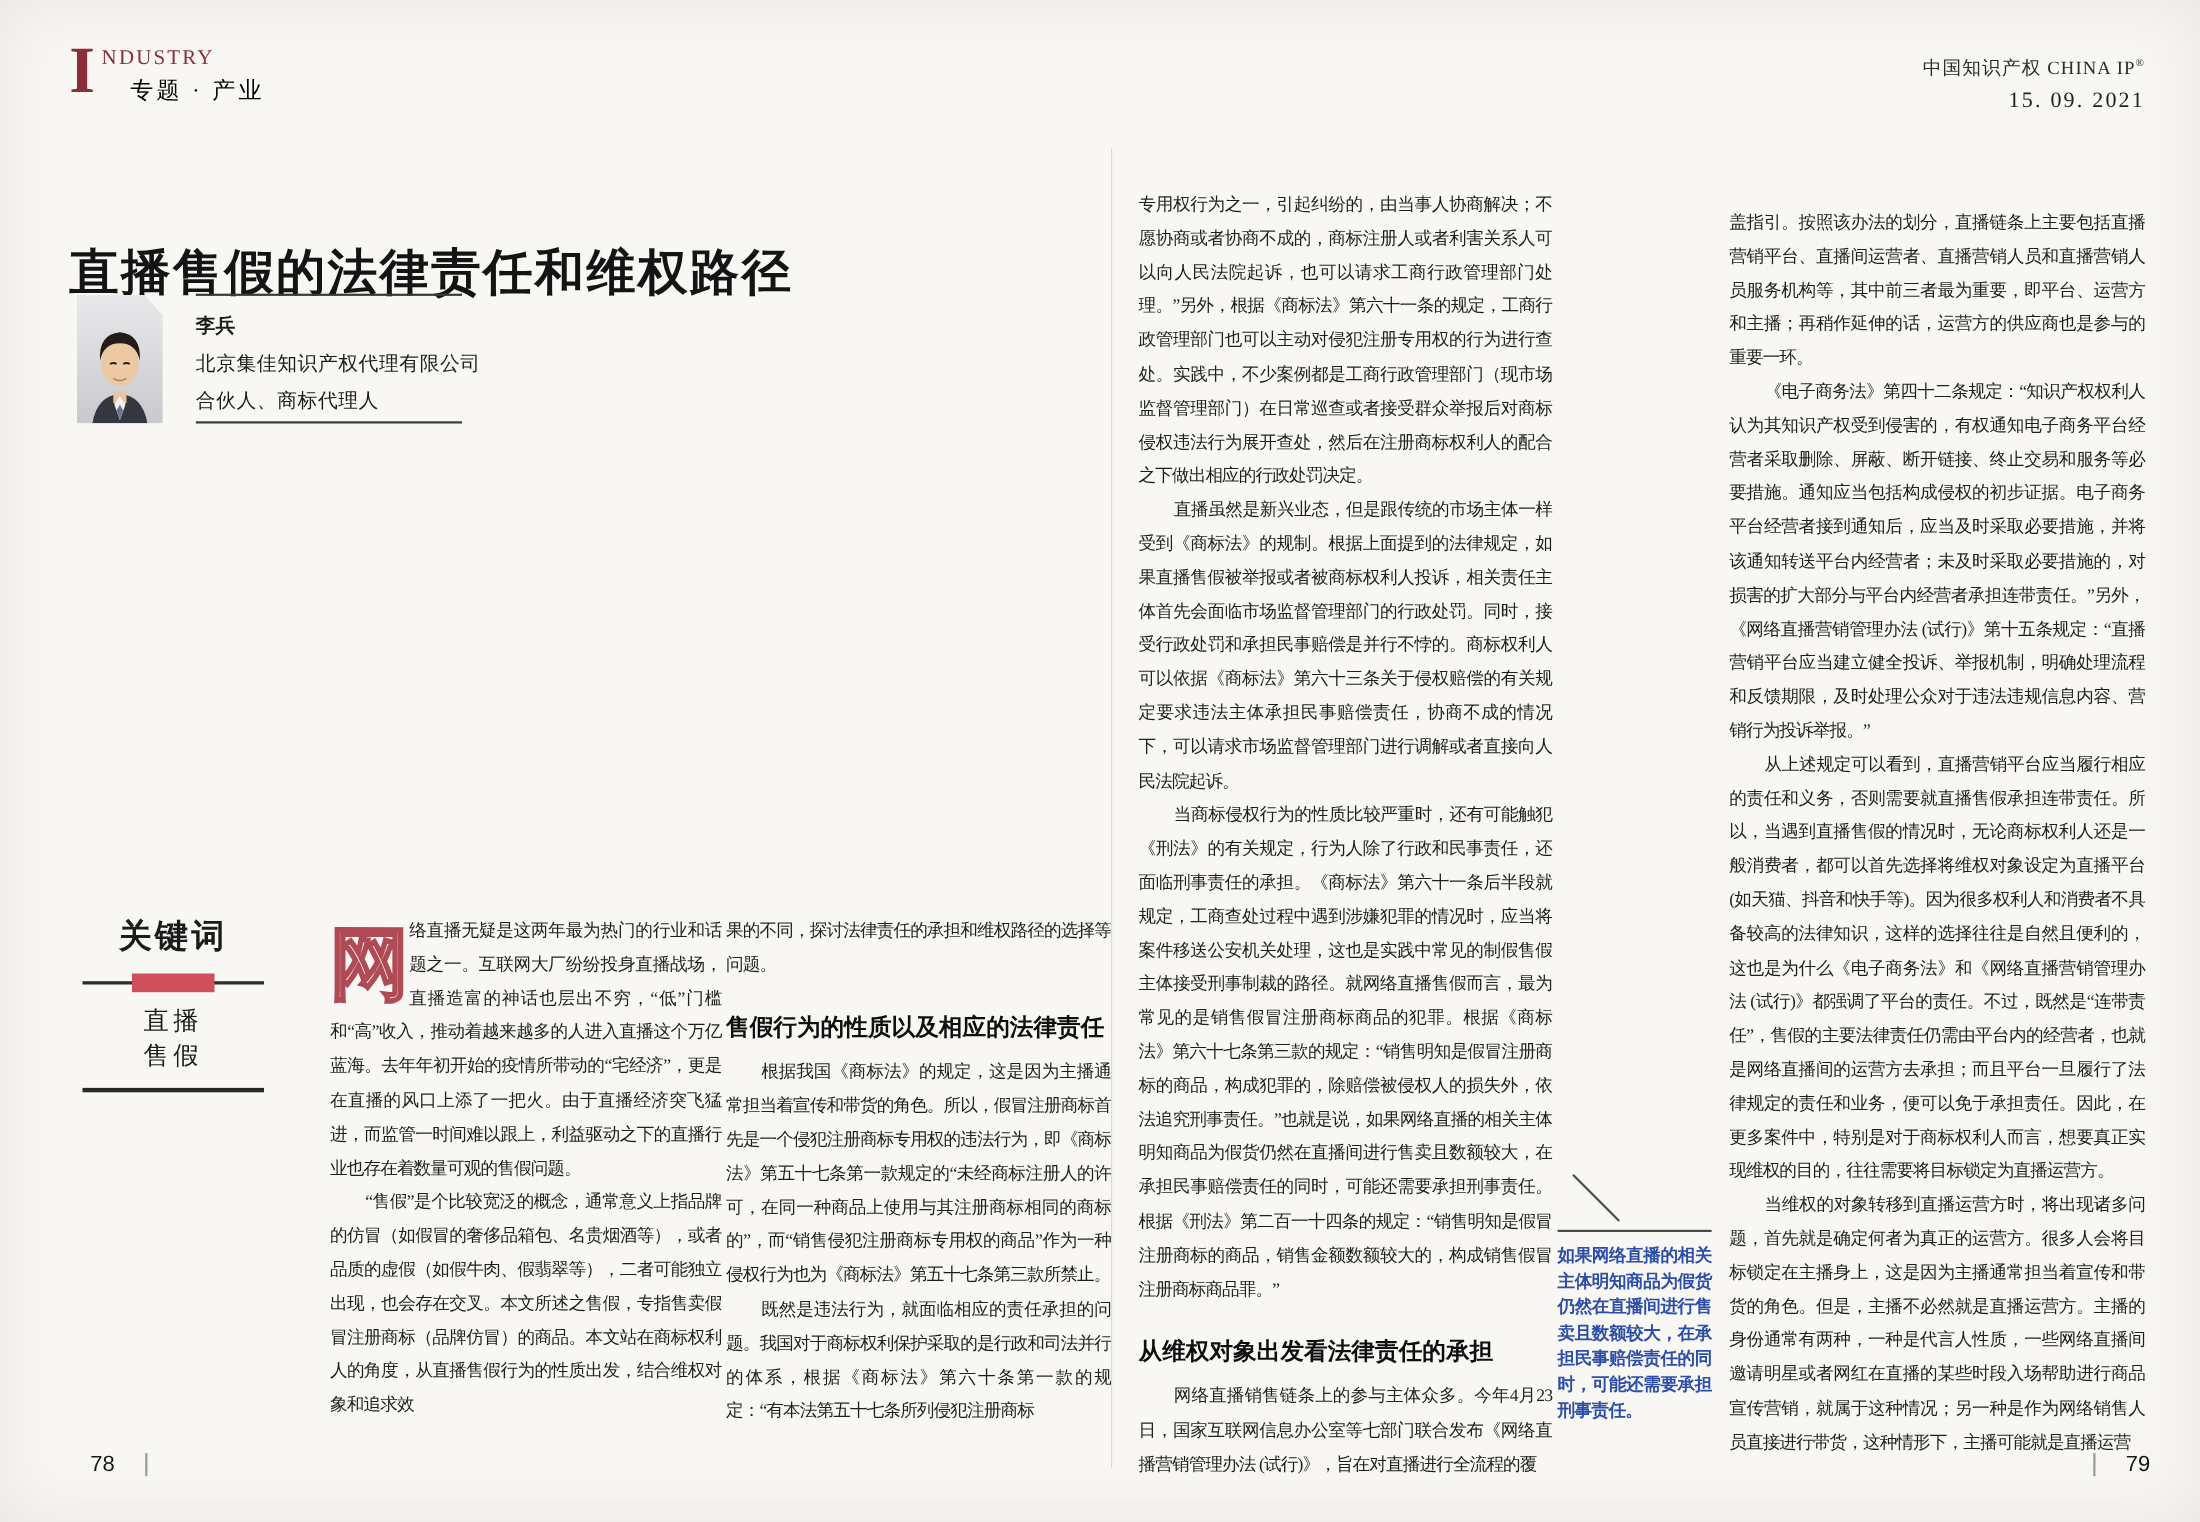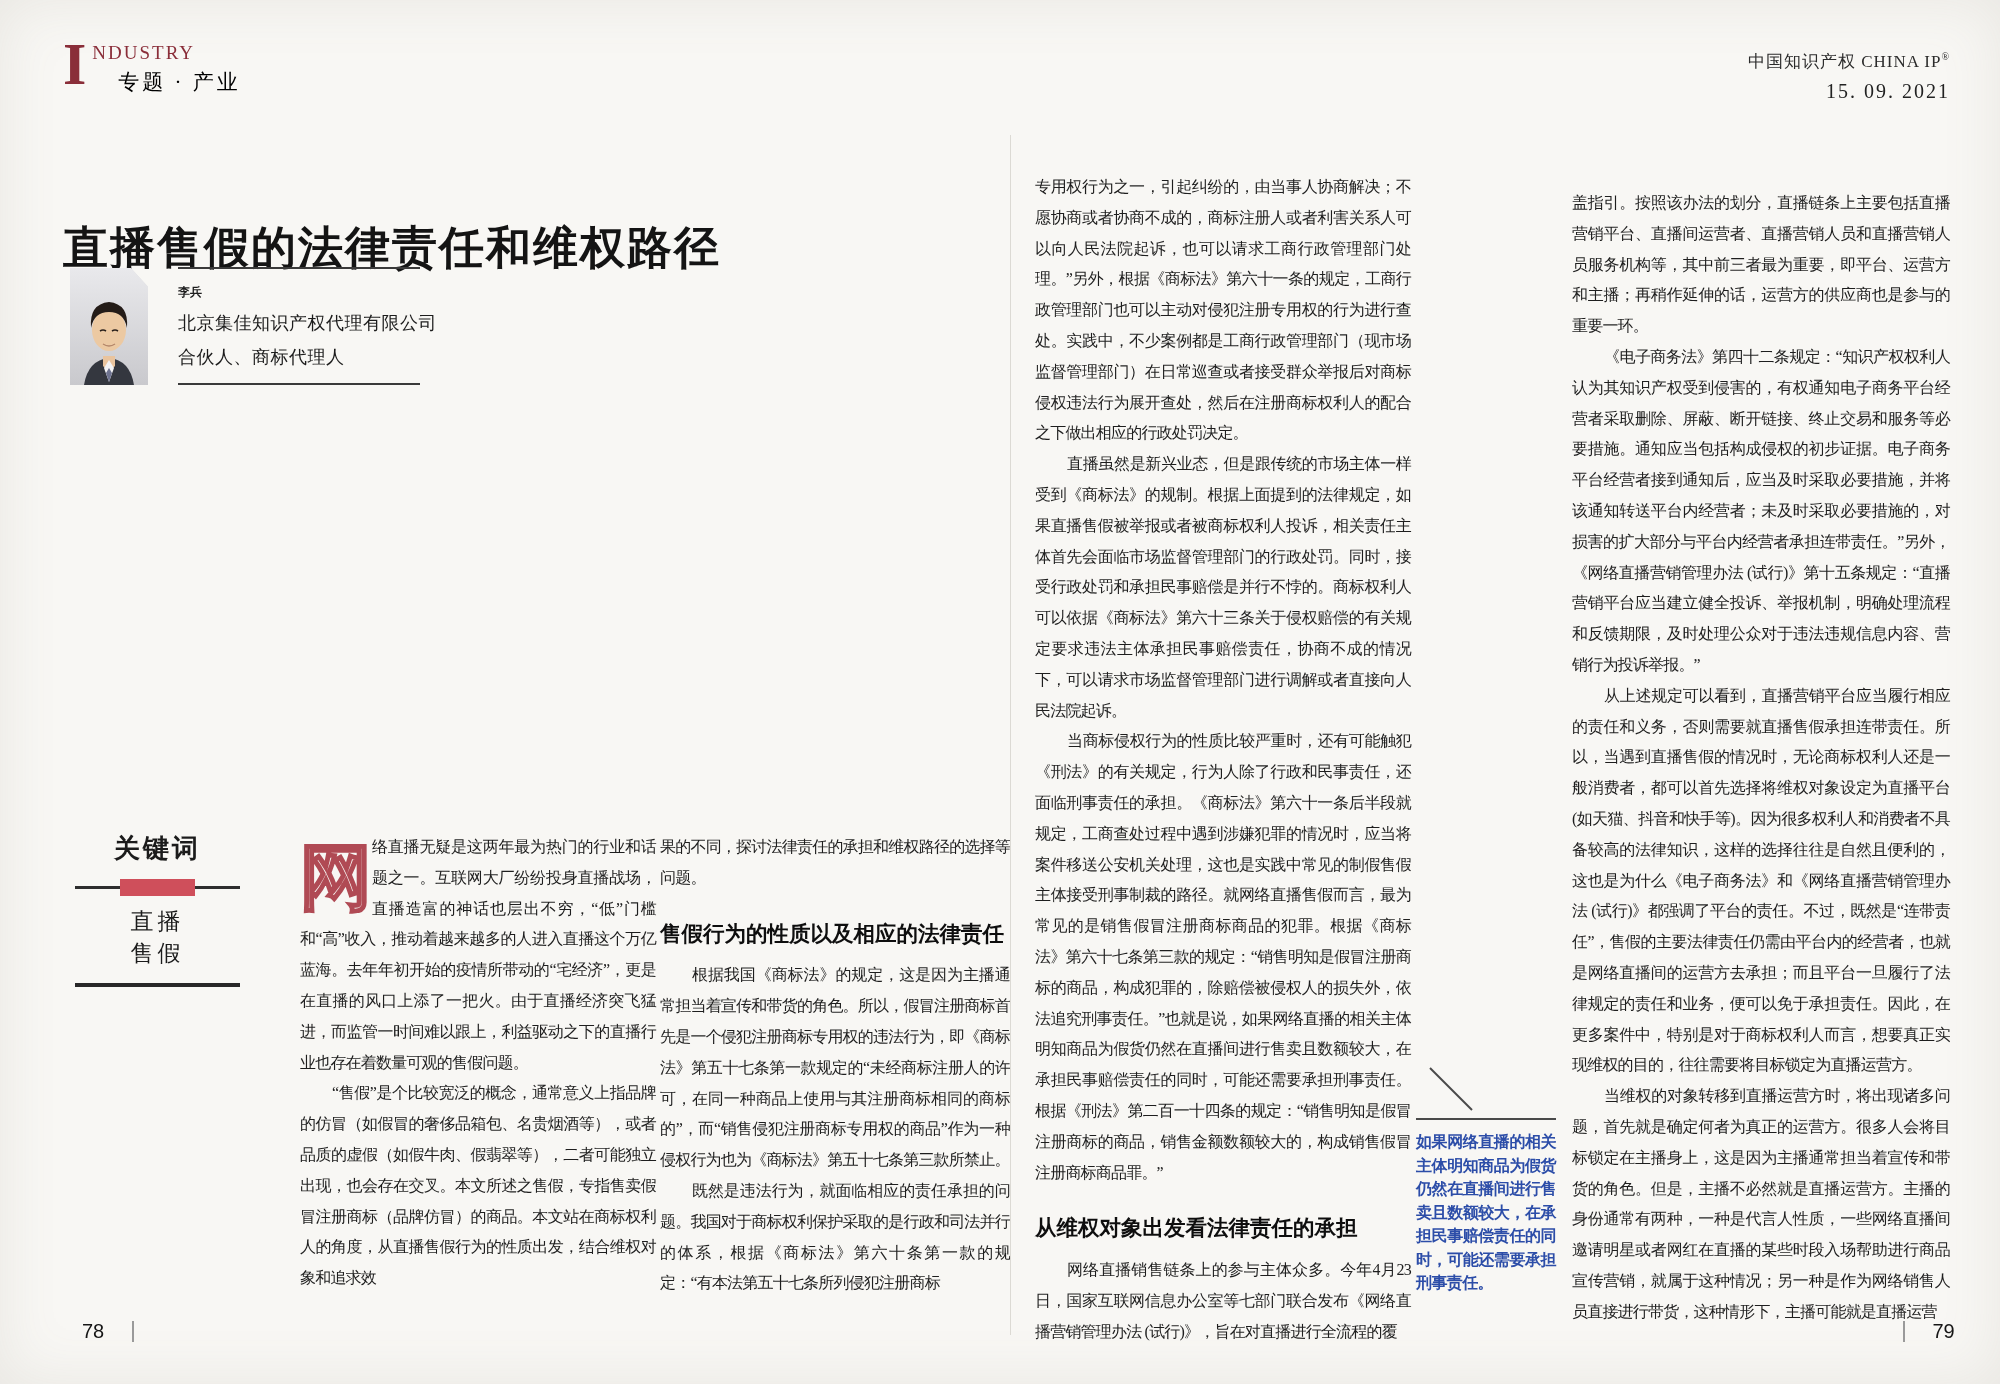--- a/index.html
+++ b/index.html
@@ -19,26 +19,26 @@
   .art-title{left:63px;top:188px;font-family:"Liberation Sans",sans-serif;font-weight:700;
              font-size:45px;letter-spacing:2px;color:#141414;}
 
   
   .photo{left:70px;top:268px;width:78px;height:117px;
          clip-path:polygon(0 0,78% 0,100% 16%,100% 100%,0 100%);background:#dcdcde;}
   .a-rule{left:178px;width:242px;height:2px;background:#3a3a3a;}
   .a-rule.top{top:267px;}
   .a-rule.bot{top:383px;}
   .a-text{left:178px;top:284px;font-family:"Liberation Sans",sans-serif;color:#1c1c1c;}
-  .a-name{font-size:12px;font-weight:700;display:block;}
+  .a-name{font-size:18px;font-weight:700;display:block;}
   .a-line{font-size:18px;display:block;margin-top:10px;letter-spacing:.5px;}
 
   
   .kw{left:75px;top:831px;width:165px;text-align:center;}
-  .kw-h{font-size:26px;font-weight:600;letter-spacing:3px;color:#1b1b1b;}
+  .kw-h{font-size:30px;font-weight:600;letter-spacing:3px;color:#1b1b1b;}
   .kw-rule{position:relative;height:18px;margin-top:13px;}
   .kw-line{position:absolute;left:0;right:0;top:7px;height:3px;background:#2e2e2e;}
   .kw-red{position:absolute;left:45px;top:0;width:75px;height:17px;background:#cf4f5b;}
   .kw-item{font-size:23px;color:#1b1b1b;line-height:32px;letter-spacing:4px;}
   .kw-items{margin-top:9px;}
   .kw-bot{height:4px;background:#282828;margin-top:13px;}
 
   
   .col{color:#1e1e1e;}
   .col p{margin:0;font-size:16px;letter-spacing:-0.8px;line-height:30.8px;text-align:justify;}

